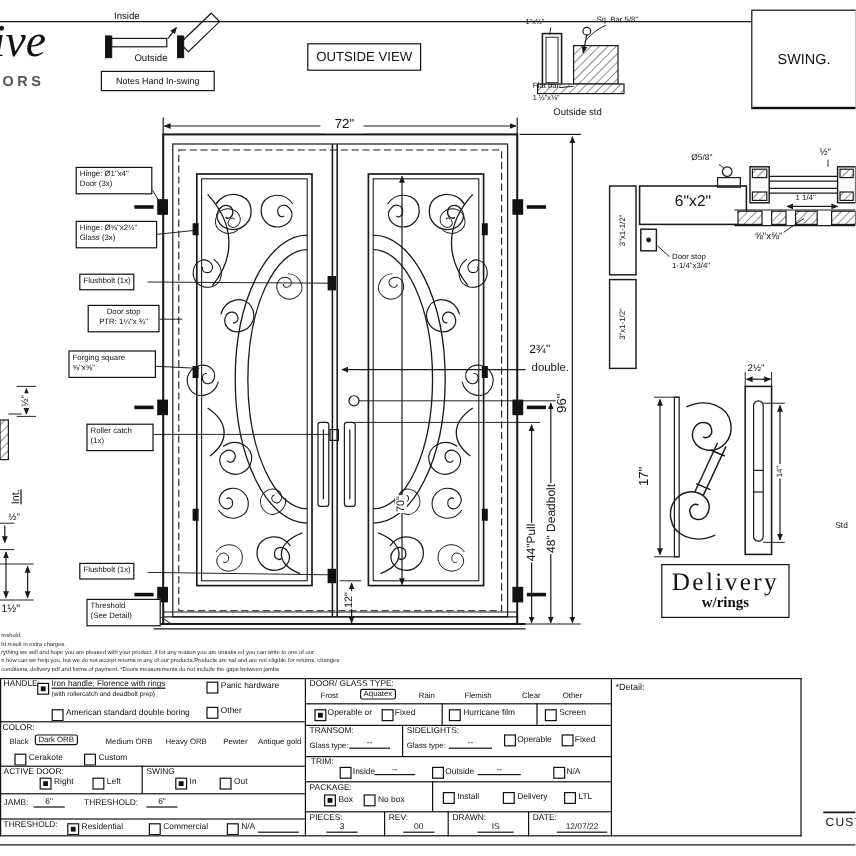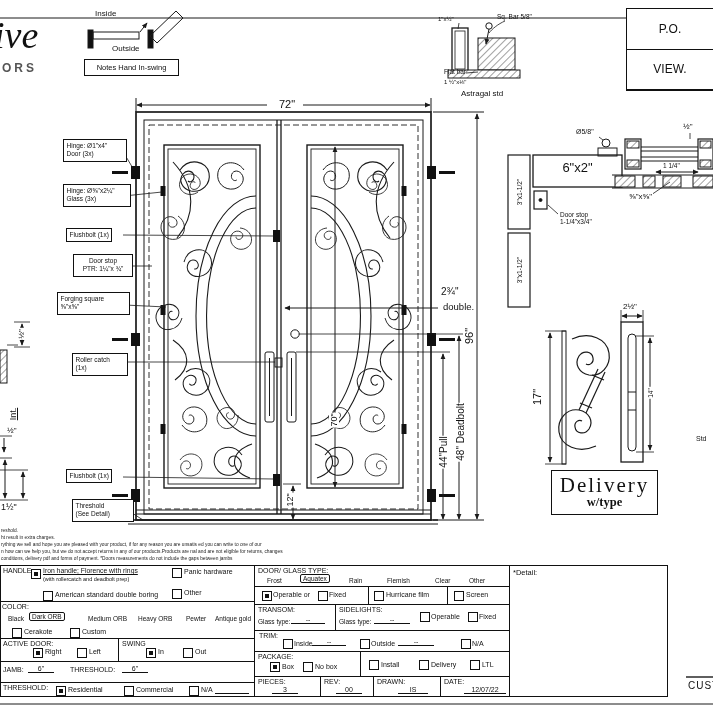--- a/index.html
+++ b/index.html
@@ -212,31 +212,31 @@
 </g>
 </svg>
 
 <div class="t serif" style="left:-6px;top:14px;font-size:38px;font-style:italic">ive</div>
 <div class="t" style="left:2px;top:62px;font-size:12px;font-weight:bold;letter-spacing:3px;color:#555">ORS</div>
 
 <div class="t" style="left:95px;top:9px;font-size:8px">Inside</div>
 <div class="t" style="left:112px;top:44px;font-size:8px">Outside</div>
 <div class="bx" style="left:84px;top:59px;width:93px;height:15px;border-width:1px;font-size:7.5px">Notes Hand In-swing</div>
 
+<div class="bx" style="left:256px;top:36px;width:93px;height:21px;font-size:11px">OUTSIDE VIEW</div>
 
 <div class="bx" style="left:626px;top:8px;width:86px;height:81px;flex-direction:column;align-items:stretch;padding:0">
-<div style="flex:1;display:flex;align-items:center;justify-content:center;font-size:12px;border-bottom:1.5px solid #111">P.O.</div>
-<div style="flex:1;display:flex;align-items:center;justify-content:center;font-size:12px;border-bottom:1.5px solid #111">VIEW.</div>
+<div style="flex:1;display:flex;align-items:center;justify-content:center;font-size:12px;border-bottom:1.5px solid #111">SWING.</div>
 </div>
 
 <div class="t" style="left:438px;top:16px;font-size:6px">1"x½"</div>
 <div class="t" style="left:497px;top:13px;font-size:6.5px">Sq. Bar 5/8"</div>
 <div class="t" style="left:444px;top:68px;font-size:6.5px" class2="bg">Flat bar</div>
 <div class="t" style="left:444px;top:79px;font-size:6px">1 ½"x⅛"</div>
-<div class="t" style="left:461px;top:89px;font-size:8px">Astragal std</div>
+<div class="t" style="left:461px;top:89px;font-size:8px">Outside std</div>
 
 <div class="t bg" style="left:271px;top:98px;width:30px;font-size:11px;text-align:center">72"</div>
 <div class="rot bg" style="left:469px;top:336px;font-size:11px">96"</div>
 <div class="rot bg" style="left:443px;top:452px;font-size:10px">44"Pull</div>
 <div class="rot bg" style="left:460px;top:432px;font-size:10px">48" Deadbolt</div>
 <div class="rot bg" style="left:334px;top:420px;font-size:9px">70"</div>
 <div class="rot bg" style="left:290px;top:500px;font-size:9px">12"</div>
 <div class="t" style="left:441px;top:286px;font-size:10px">2¾"</div>
 <div class="t" style="left:443px;top:302px;font-size:9.5px">double.</div>
 
@@ -287,21 +287,21 @@
 <div class="t" style="left:683px;top:122px;font-size:8px">½"</div>
 <div class="t bg" style="left:662px;top:162px;font-size:6.5px">1 1/4"</div>
 <div class="t bg" style="left:628px;top:192px;font-size:8px">⅝"x⅝"</div>
 
 <div class="rot bg" style="left:537px;top:397px;font-size:11px">17"</div>
 <div class="t" style="left:623px;top:302px;font-size:8px">2½"</div>
 <div class="rot bg" style="left:650px;top:393px;font-size:6.5px">14"</div>
 <div class="t" style="left:696px;top:435px;font-size:7px">Std</div>
 <div class="bx serif" style="left:551px;top:470px;width:105px;height:43px;flex-direction:column;border-width:1.5px">
 <div style="font-size:21px;letter-spacing:2px;line-height:1">Delivery</div>
-<div style="font-size:12.5px;font-weight:bold;line-height:1.1">w/type</div>
+<div style="font-size:12.5px;font-weight:bold;line-height:1.1">w/rings</div>
 </div>
 
 <div class="fine">
 <div>reshold.</div>
 <div>ht result in extra charges.</div>
 <div>rything we sell and hope you are pleased with your product, if for any reason you are unsatis ed you can write to one of our</div>
 <div>n how can we help you, but we do not accept returns in any of our products.Products are  nal and are not eligible for returns, changes</div>
 <div>conditions, delivery pdf and forms of payment. *Doors measurements do not include the gaps between jambs</div>
 </div>
 

